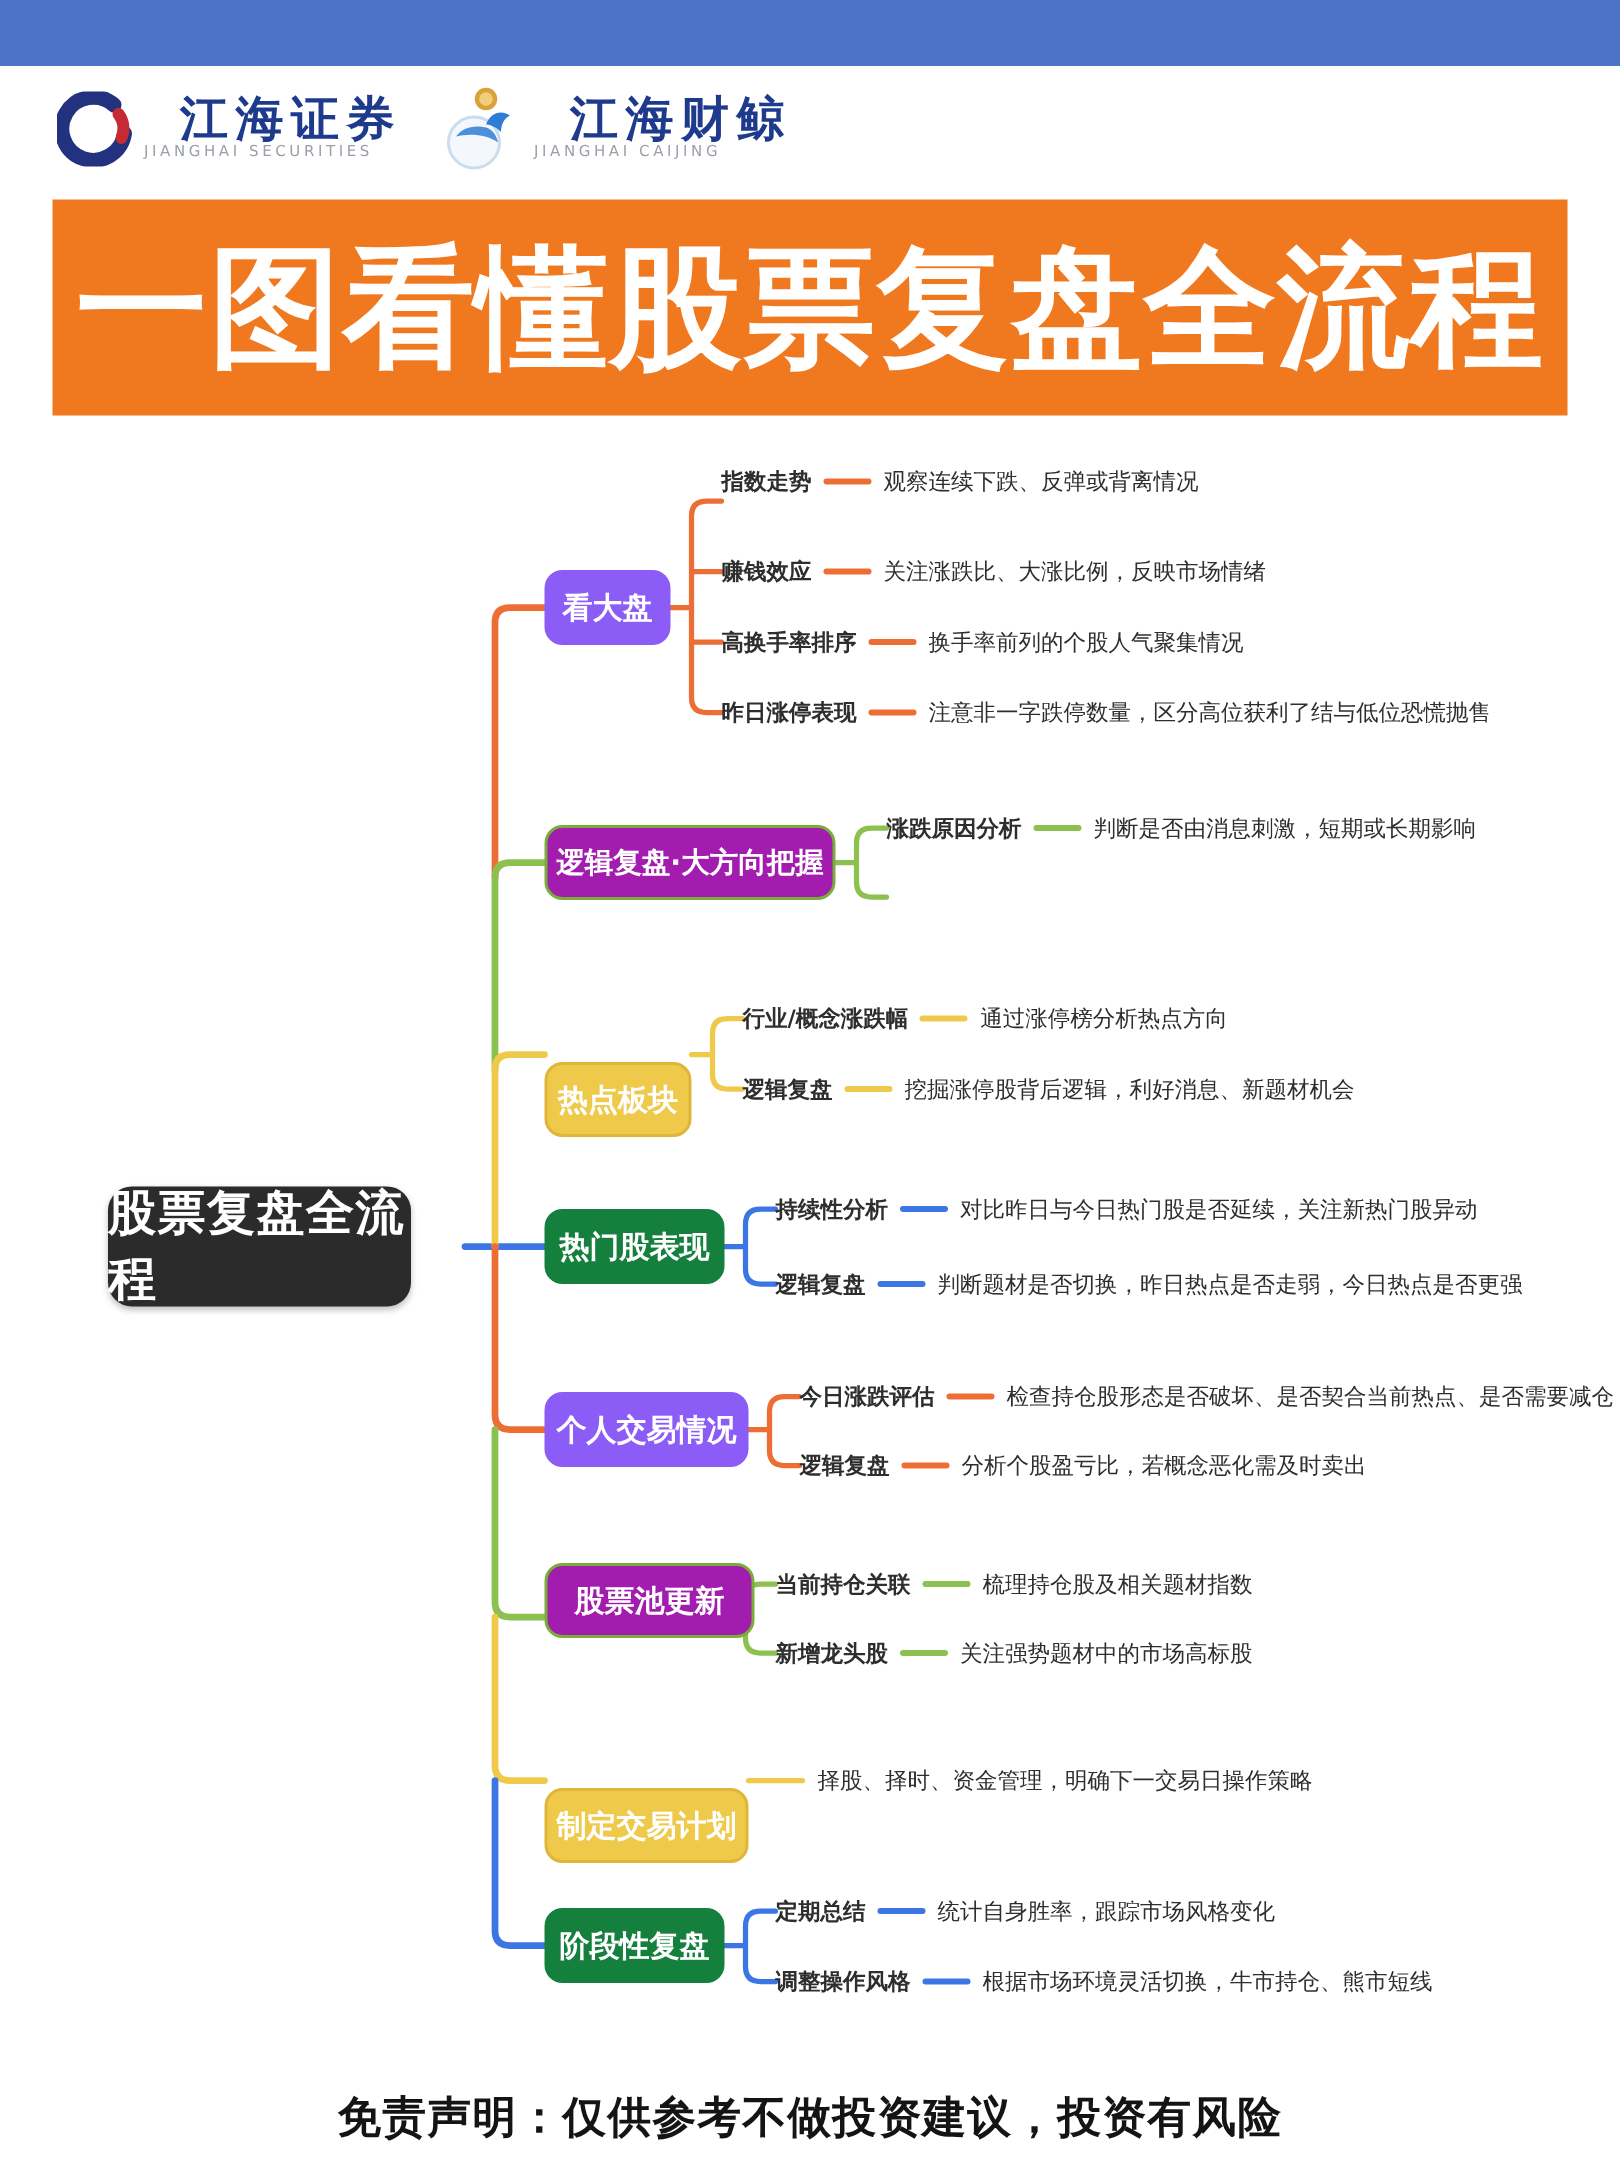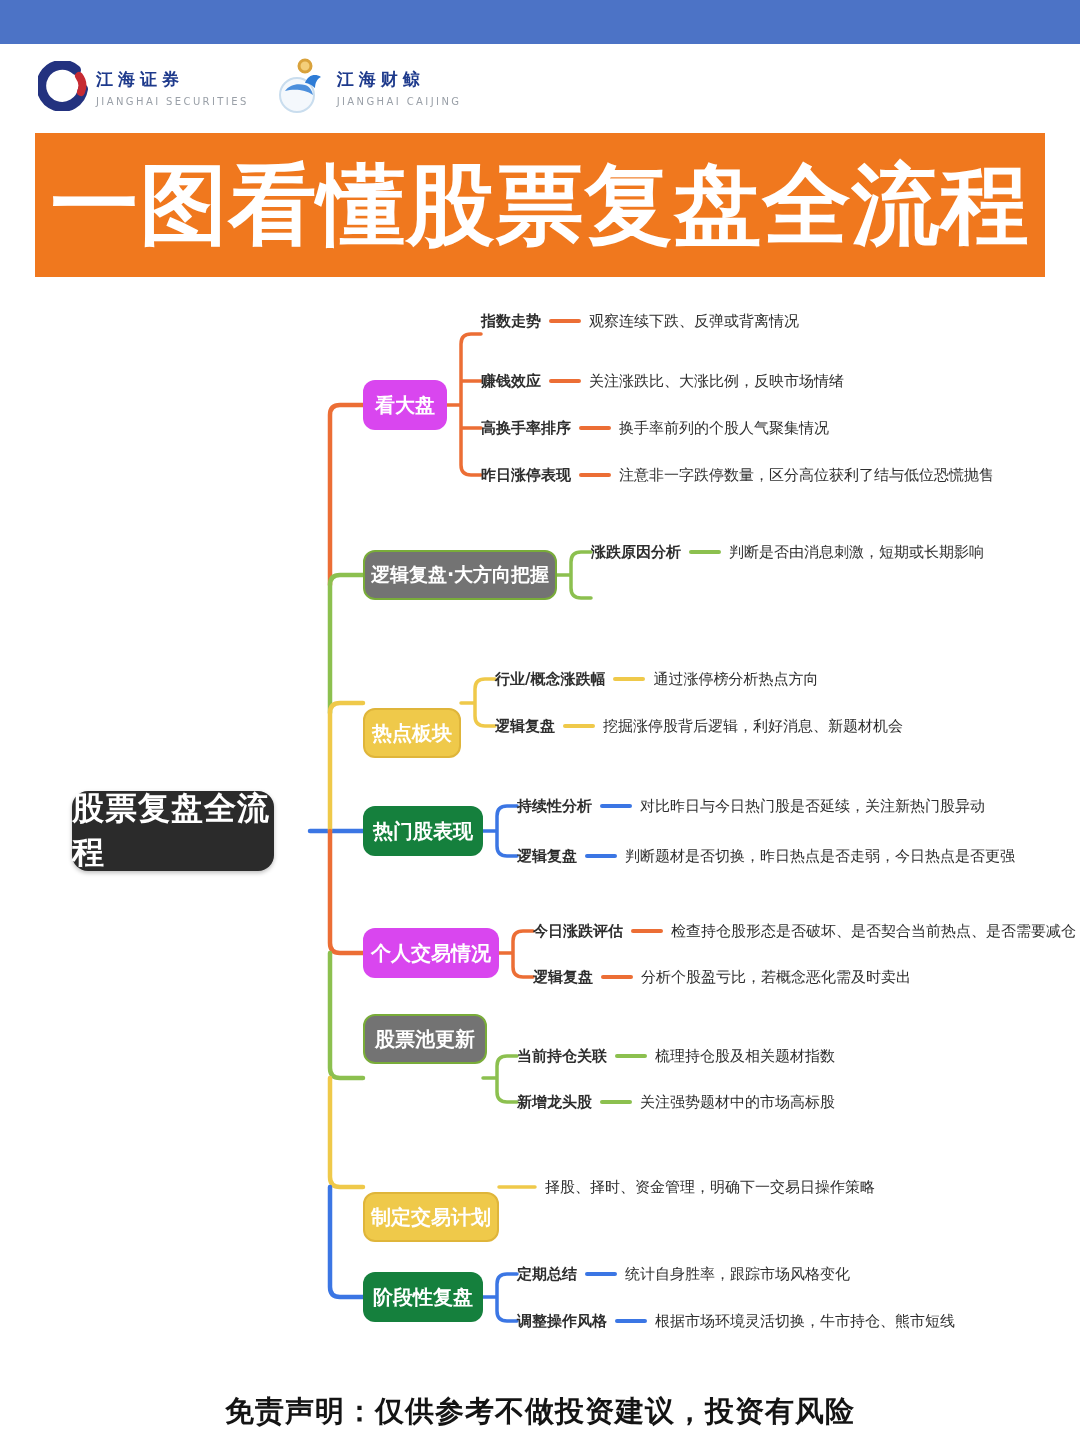--- a/index.html
+++ b/index.html
@@ -4,39 +4,39 @@
 <style>
   html,body{margin:0;padding:0;background:#fff;}
   body{width:1080px;height:1440px;position:relative;overflow:hidden;
        font-family:"DejaVu Sans","Liberation Sans",sans-serif;}
   .page{position:absolute;inset:0;background:#ffffff;}
   .topbar{position:absolute;left:0;top:0;width:1080px;height:44px;background:#4C73C6;}
   
   .header{position:absolute;left:38px;top:56px;height:60px;display:flex;align-items:center;}
   .brand{display:flex;align-items:center;}
   .brand .txt{margin-left:8px;display:flex;flex-direction:column;}
-  .brand .nm{font-size:17px;font-weight:700;color:#1E3A8C;letter-spacing:5px;line-height:28px;}
+  .brand .nm{font-size:32px;font-weight:700;color:#1E3A8C;letter-spacing:5px;line-height:28px;margin-left:24px;}
   .brand .sub{font-size:10px;color:#9AA0A8;letter-spacing:2.4px;margin-top:3px;}
   .brand+.brand{margin-left:26px;}
   
   .banner{position:absolute;left:35px;top:133px;width:1010px;height:144px;background:#F0781E;
           display:flex;align-items:center;justify-content:center;font-family:Liberation Serif, serif;}
   .banner .t{font-size:88px;font-weight:900;color:#ffffff;letter-spacing:1px;white-space:nowrap;}
   
   svg.links{position:absolute;left:0;top:0;pointer-events:none;}
   svg.links path{fill:none;stroke-linecap:round;}
   .so{stroke:#EC6E35}.sg{stroke:#8CC04F}.sy{stroke:#EFC94A}.sb{stroke:#3B76E4}
   .root{position:absolute;left:72px;top:791px;width:202px;height:80px;background:#2B2B2B;
         border-radius:16px;display:flex;align-items:center;justify-content:center;
         color:#fff;font-size:32px;font-weight:800;letter-spacing:1px;box-shadow:0 2px 4px rgba(0,0,0,.25);}
   .bn{position:absolute;height:50px;border-radius:12px;box-sizing:border-box;
       display:flex;align-items:center;justify-content:center;color:#fff;
       font-size:20px;font-weight:700;white-space:nowrap;}
-  .bn.orange{background:#d946ef;}
-  .bn.green{background:#737373;border:2px solid #79AC39;}
+  .bn.orange{background:#8b5cf6;}
+  .bn.green{background:#a21caf;border:2px solid #79AC39;}
   .bn.yellow{background:#EFC94A;border:2px solid #DFB53A;margin-top:30px;}
   .bn.blue{background:#15803d;}
   .row{position:absolute;display:flex;align-items:center;height:26px;white-space:nowrap;
        font-size:15px;color:#2E2E2E;}
   .row .lab{font-weight:600;}
   .row .dash{width:32px;height:4px;border-radius:2px;margin:0 8px;flex:none;}
   .dash.o{background:#EC6E35}.dash.g{background:#8CC04F}.dash.y{background:#EFC94A}.dash.b{background:#3B76E4}
   .row .desc{font-weight:500;}
   .disclaimer{position:absolute;left:0;top:1392px;width:1080px;text-align:center;
               font-size:29px;font-weight:600;color:#141414;letter-spacing:1px;}
@@ -98,21 +98,21 @@
     <path class="sb" stroke-width="3.5" d="M483 1297H497M497 1284V1311M497 1284Q497 1274 507 1274H517M497 1311Q497 1321 507 1321H517"></path>
   </svg>
 
   <div class="root">股票复盘全流程</div>
 
   <div class="bn orange" style="left:363px;top:380px;width:84px">看大盘</div>
   <div class="bn green" style="left:363px;top:550px;width:194px;font-size:19px">逻辑复盘·大方向把握</div>
   <div class="bn yellow" style="left:363px;top:678px;width:98px">热点板块</div>
   <div class="bn blue" style="left:363px;top:806px;width:120px">热门股表现</div>
   <div class="bn orange" style="left:363px;top:928px;width:136px">个人交易情况</div>
-  <div class="bn green" style="left:363px;top:1014px;width:124px">股票池更新</div>
+  <div class="bn green" style="left:363px;top:1042px;width:140px">股票池更新</div>
   <div class="bn yellow" style="left:363px;top:1162px;width:136px">制定交易计划</div>
   <div class="bn blue" style="left:363px;top:1272px;width:120px">阶段性复盘</div>
 
   <div class="row" style="left:481px;top:308px">
       <span class="lab">指数走势</span>
       <span class="dash o"></span>
       <span class="desc">观察连续下跌、反弹或背离情况</span>
     </div>
   <div class="row" style="left:481px;top:368px">
       <span class="lab">赚钱效应</span>

